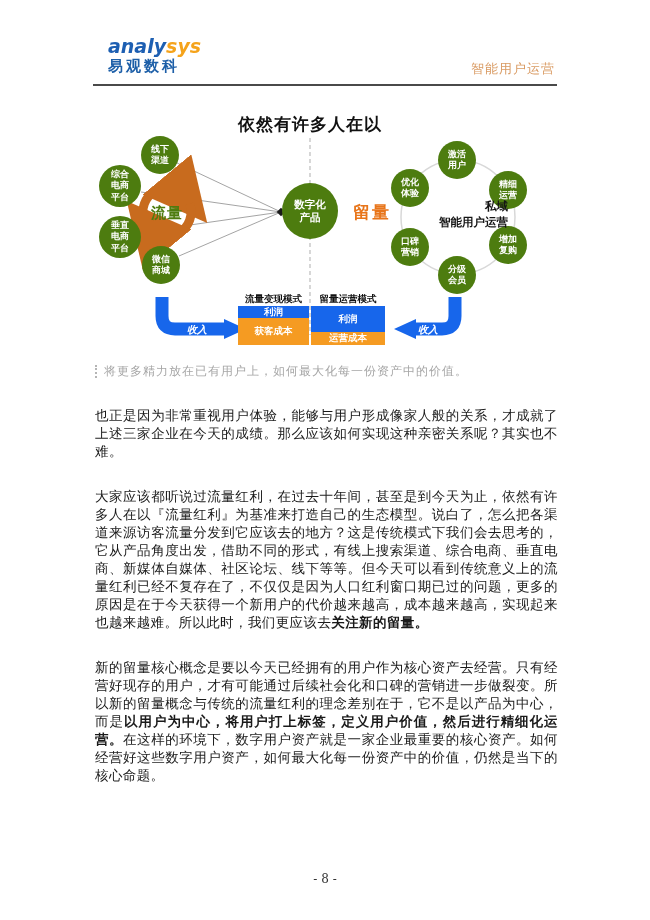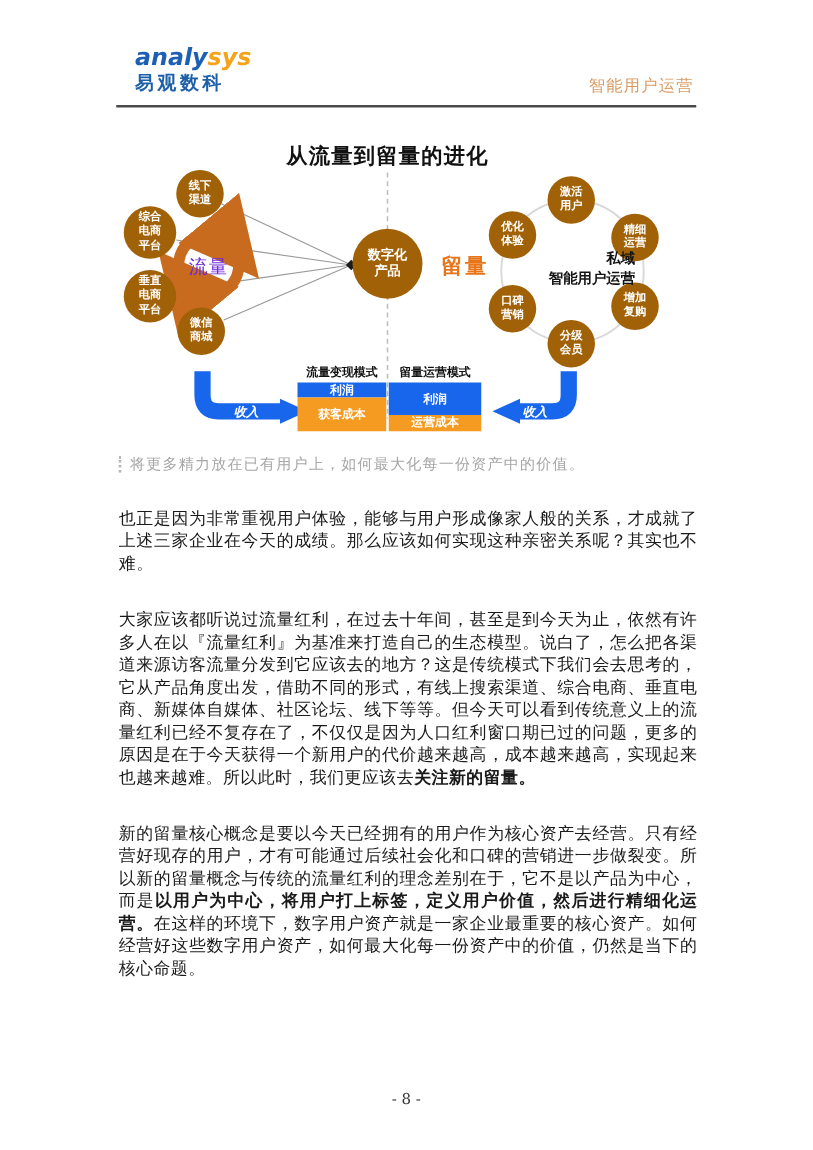--- a/index.html
+++ b/index.html
@@ -14,25 +14,25 @@
   .logo-en .p2{color:#f5a31b;}
   .logo-cn{color:#1d5fa8;font-weight:bold;font-size:15px;letter-spacing:3px;margin-top:1px;}
   .tagline{position:absolute;right:95px;top:60px;font-size:13px;color:#d99a62;letter-spacing:1px;}
   .header-rule{position:absolute;left:93px;right:93px;top:84px;border-bottom:2px solid #4a4a4a;}
 
   
   .diagram{position:absolute;top:105px;left:0;width:650px;height:255px;}
   .dg-title{position:absolute;top:8px;left:0;width:620px;text-align:center;
             font-size:17px;font-weight:bold;color:#111;letter-spacing:1px;}
   .dg-svg{position:absolute;inset:0;}
-  .circle{position:absolute;border-radius:50%;background:#a16207;color:#fff;
+  .circle{position:absolute;border-radius:50%;background:#4d7c0f;color:#fff;
           display:flex;align-items:center;justify-content:center;text-align:center;
           font-size:9px;font-weight:bold;line-height:1.25;white-space:pre-line;}
   .swirl-label{position:absolute;left:142px;top:99px;width:50px;text-align:center;
-          font-size:15px;font-weight:normal;color:#6d28d9;letter-spacing:1px;}
+          font-size:15px;font-weight:bold;color:#4d7c0f;letter-spacing:1px;}
   .retention-label{position:absolute;left:338px;top:96px;font-size:17px;font-weight:bold;
           color:#e8751a;letter-spacing:2px;padding-left:15px;}
   .pd-center{position:absolute;left:408px;top:94px;width:100px;text-align:right;
           font-size:11.5px;font-weight:bold;color:#141414;line-height:1.35;white-space:pre-line;}
   .dg-table{position:absolute;}
   .dg-table .th{font-size:9.5px;font-weight:bold;color:#111;text-align:center;height:15px;line-height:15px;}
   .bar{color:#fff;font-size:9.5px;font-weight:bold;text-align:center;
        display:flex;align-items:center;justify-content:center;}
   .bar.blue{background:#1766eb;}
   .bar.orange{background:#f59b22;}
@@ -62,21 +62,21 @@
   <div class="header">
     <div class="logo">
       <div class="logo-en"><span class="p1">analy</span><span class="p2">sys</span></div>
       <div class="logo-cn">易观数科</div>
     </div>
     <div class="tagline">智能用户运营</div>
     <div class="header-rule"></div>
   </div>
 
   <div class="diagram">
-    <div class="dg-title">从流量到留量的进化</div>
+    <div class="dg-title">依然有许多人在以</div>
 
     <svg class="dg-svg" width="650" height="255" viewBox="0 0 650 255">
       <defs>
         <marker id="swA" orient="auto" markerWidth="7" markerHeight="7" refX="3.2" refY="3.5">
           <path d="M0,0 L7,3.5 L0,7 z" fill="#c86b1e"></path>
         </marker>
       </defs>
 
       <line x1="310" y1="33" x2="310" y2="230" stroke="#bcbcbc" stroke-width="1.2" stroke-dasharray="4,3"></line>
 

